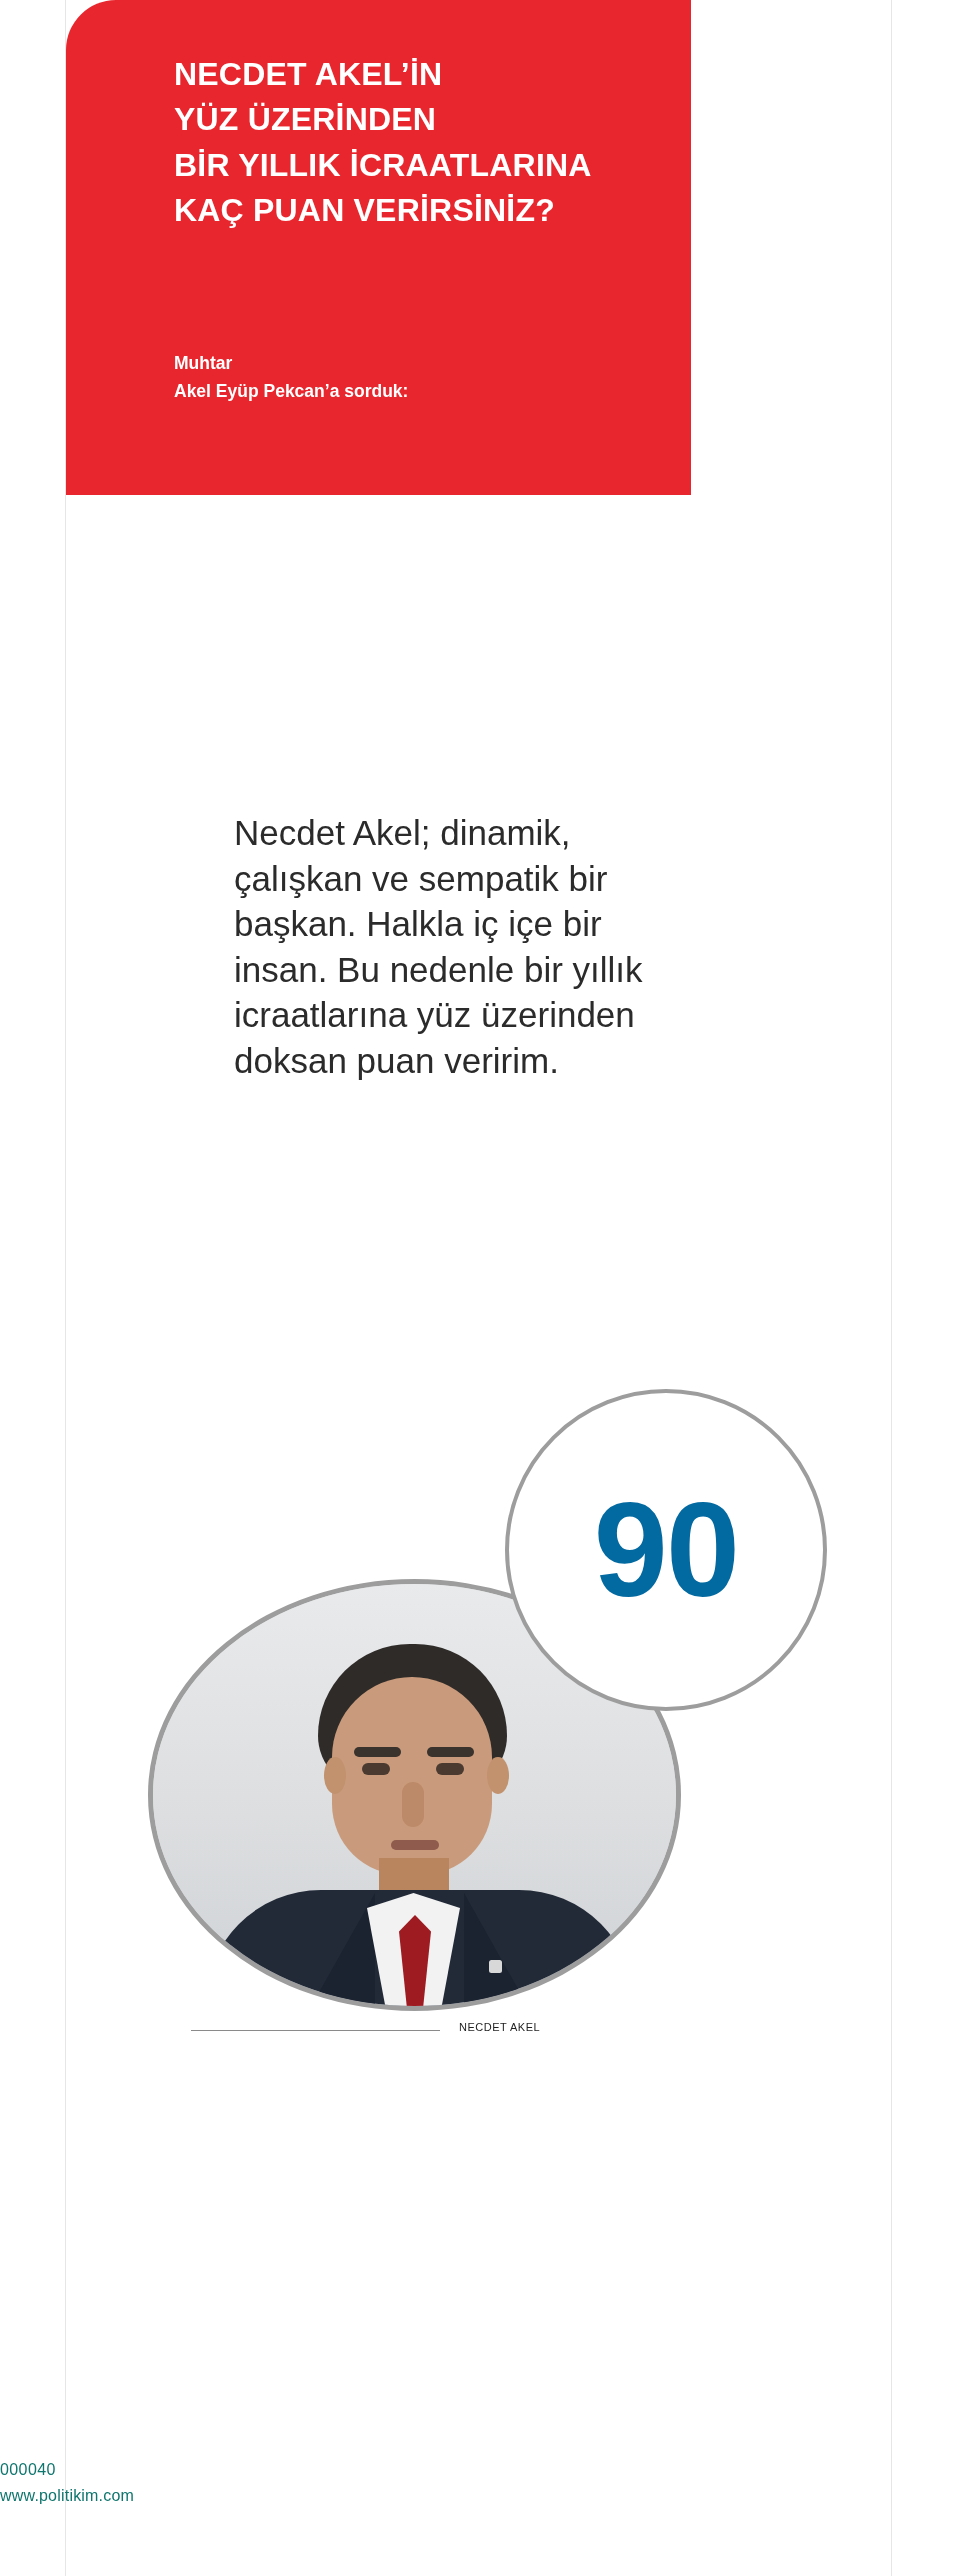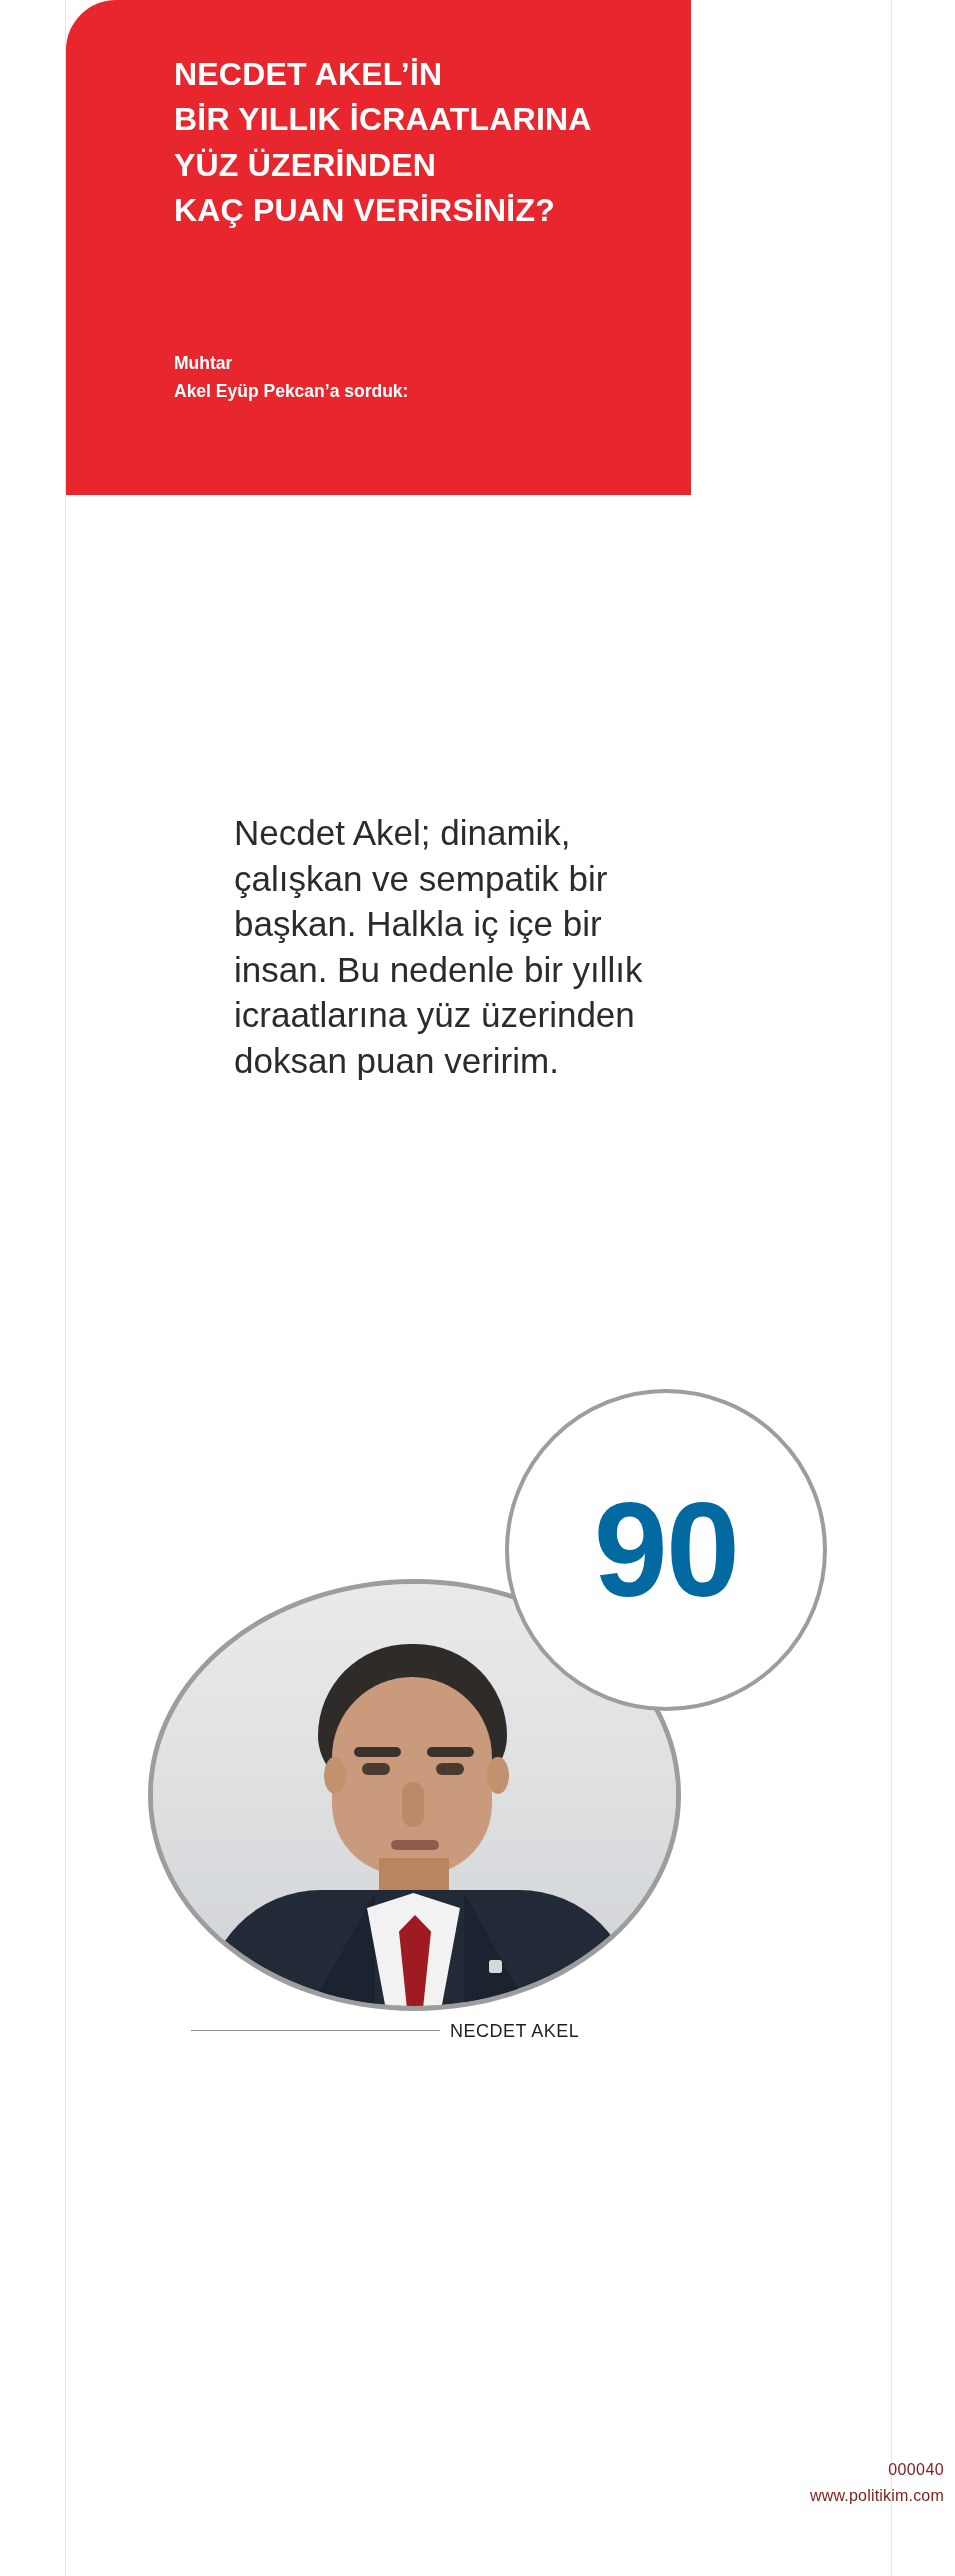--- a/index.html
+++ b/index.html
@@ -251,36 +251,36 @@
   .caption-line {
     position: absolute;
     left: 0;
     top: 9.1px;
     width: 249px;
     height: 0.8px;
     background: #8a8a8a;
   }
   .caption-name {
     position: absolute;
-    left: 259px;
+    left: 268px;
     top: 0;
-    font-size: 18px;
+    font-size: 11px;
     letter-spacing: 0.5px;
     color: #1f1f1f;
     white-space: nowrap;
   }
 
   
   .footer {
     position: absolute;
     left: 0;
     top: 2461px;
     width: 944px;
-    text-align: right;
-    color: #7f1d1d;
+    text-align: left;
+    color: #0f766e;
   }
   .footer-code {
     font-size: 16px;
     letter-spacing: 0.4px;
     margin-bottom: 7.5px;
   }
   .footer-site {
     font-size: 16px;
     letter-spacing: 0.2px;
   }
@@ -289,22 +289,22 @@
 <body>
 
 <div class="page">
 
   <div class="rule-left"></div>
   <div class="rule-right"></div>
 
   <div class="header-block">
     <div class="header-title">
       <span class="l">NECDET AKEL’İN</span>
+      <span class="l">YÜZ ÜZERİNDEN</span>
       <span class="l">BİR YILLIK İCRAATLARINA</span>
-      <span class="l">YÜZ ÜZERİNDEN</span>
       <span class="l">KAÇ PUAN VERİRSİNİZ?</span>
     </div>
     <div class="header-sub">
       <span class="s">Muhtar</span>
       <span class="s">Akel Eyüp Pekcan’a sorduk:</span>
     </div>
   </div>
 
   <div class="quote">Necdet Akel; dinamik, çalışkan ve sempatik bir başkan. Halkla iç içe bir insan. Bu nedenle bir yıllık icraatlarına yüz üzerinden doksan puan veririm.</div>
 

